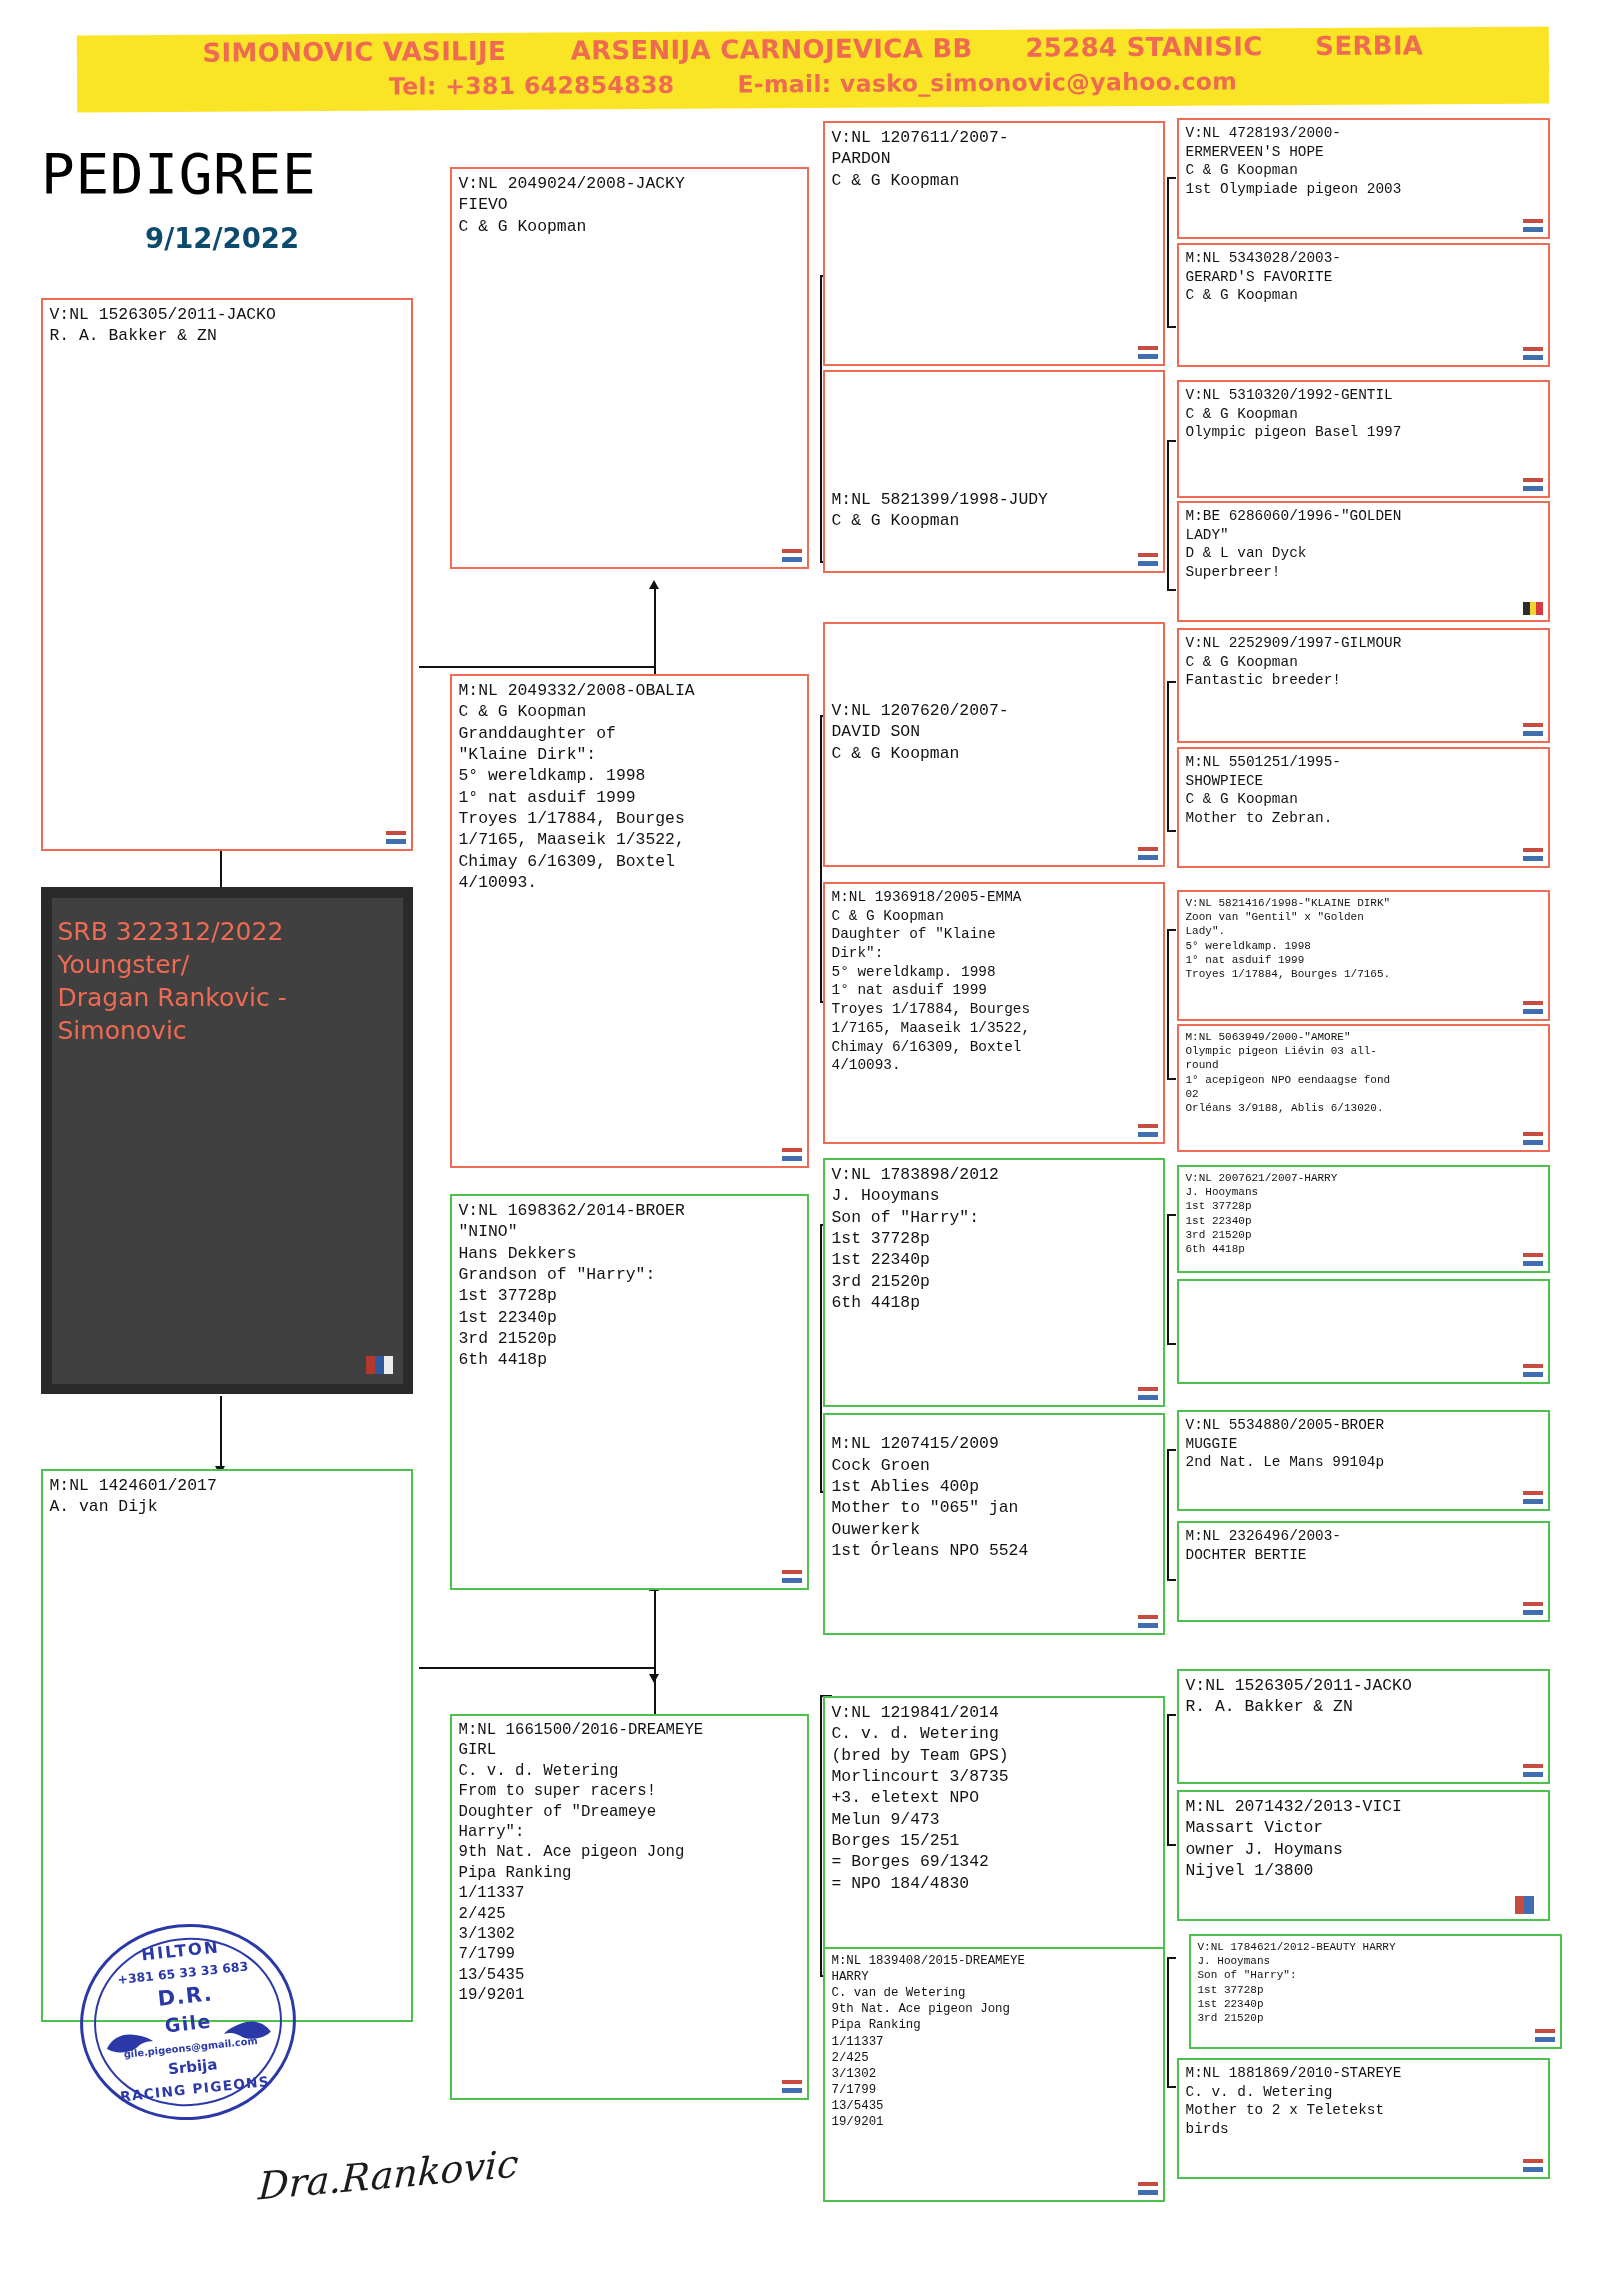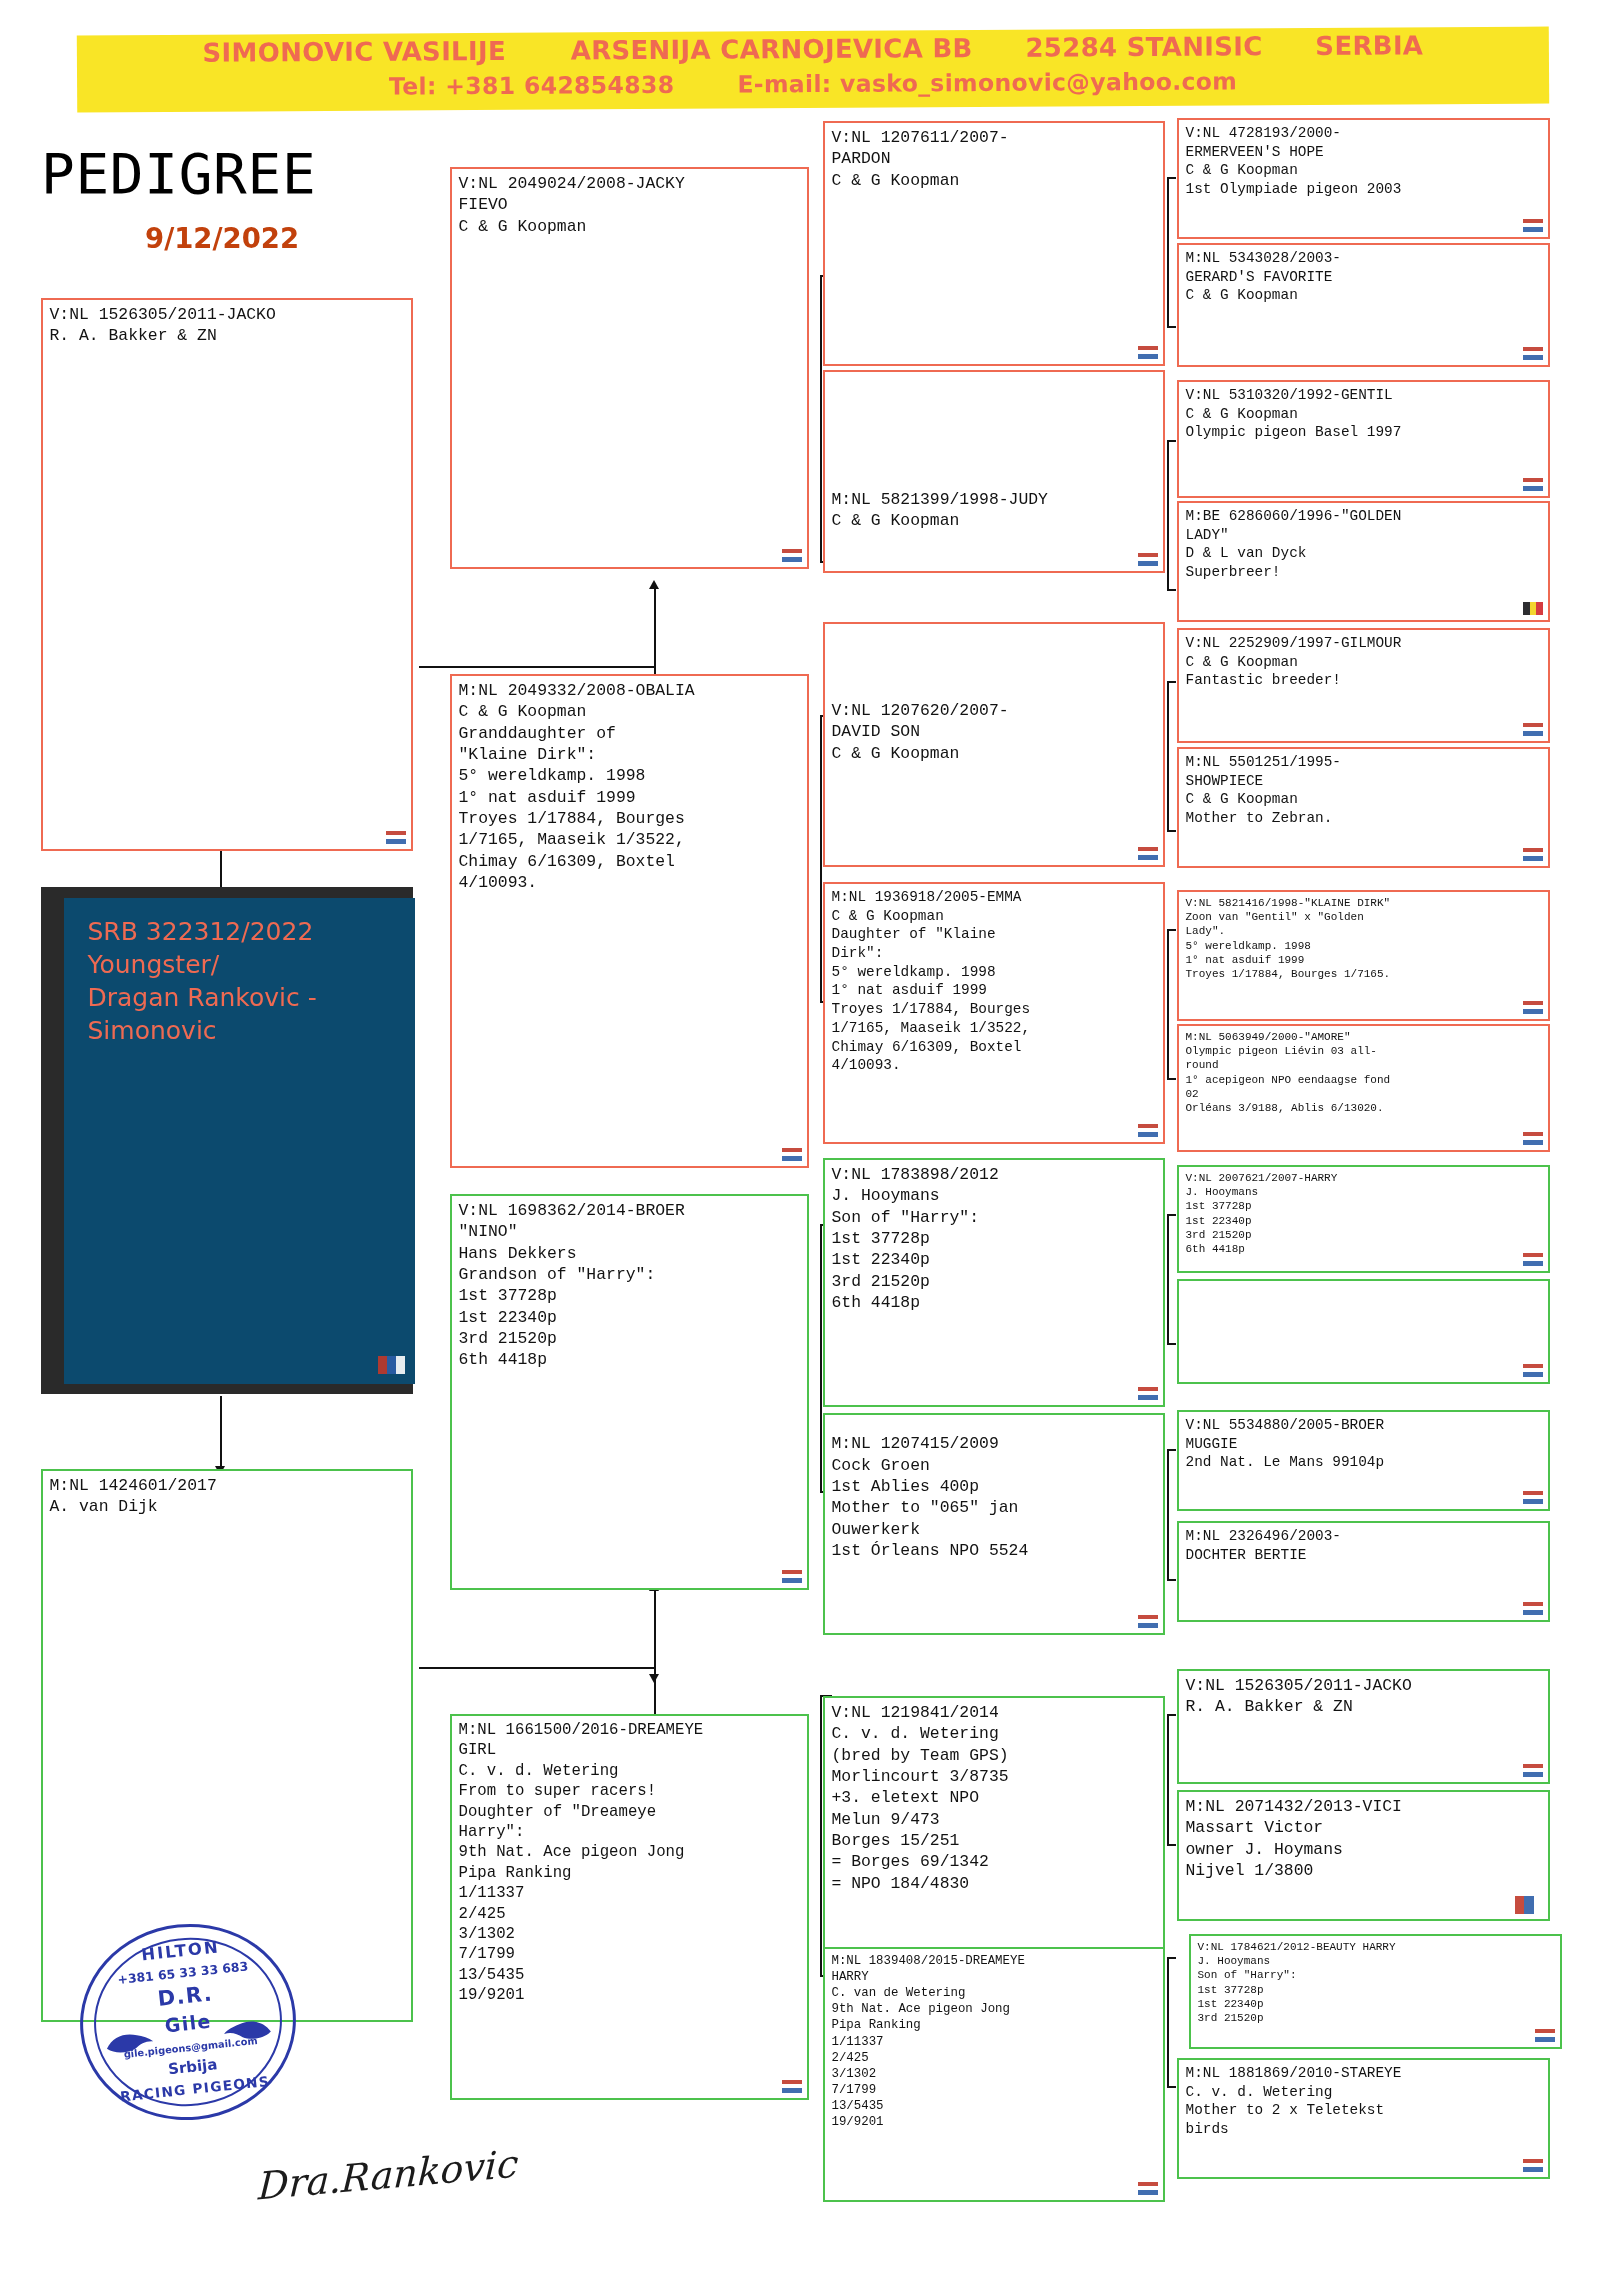--- a/index.html
+++ b/index.html
@@ -42,21 +42,21 @@
     font-family:"DejaVu Sans Mono","Liberation Mono",monospace;
     font-size:56px;
     color:#000000;
     letter-spacing:0.7px;
   }
   #pedigree-date{
     position:absolute; left:145px; top:222px;
     font-family:"DejaVu Sans","Liberation Sans",sans-serif;
     font-weight:bold;
     font-size:27.5px;
-    color:#c2410c;
+    color:#0c4a6e;
   }
 
   
   .pbox{
     position:absolute;
     background:#fff;
     padding:3.9px 5.2px 2.6px 6.5px;
     overflow:hidden;
     line-height:1.30;
     color:#121212;
@@ -97,24 +97,23 @@
   
   #subject-box{
     position:absolute;
     left:41px; top:887px;
     width:372px; height:507px;
     background:#2a2a2a;
     padding:10.5px;
   }
   #subject-inner{
     width:100%; height:100%;
-    background:#0c4a6e;
-    padding:17px 24px;
+    background:#404040;
+    padding:17px 6px;
     position:relative;
-    margin-left:12px;
   }
   #subject-text{
     font-family:"DejaVu Sans","Liberation Sans",sans-serif;
     font-size:25px;
     line-height:1.32;
     color:#ef6a52;
     white-space:pre-line;
   }
 
   

